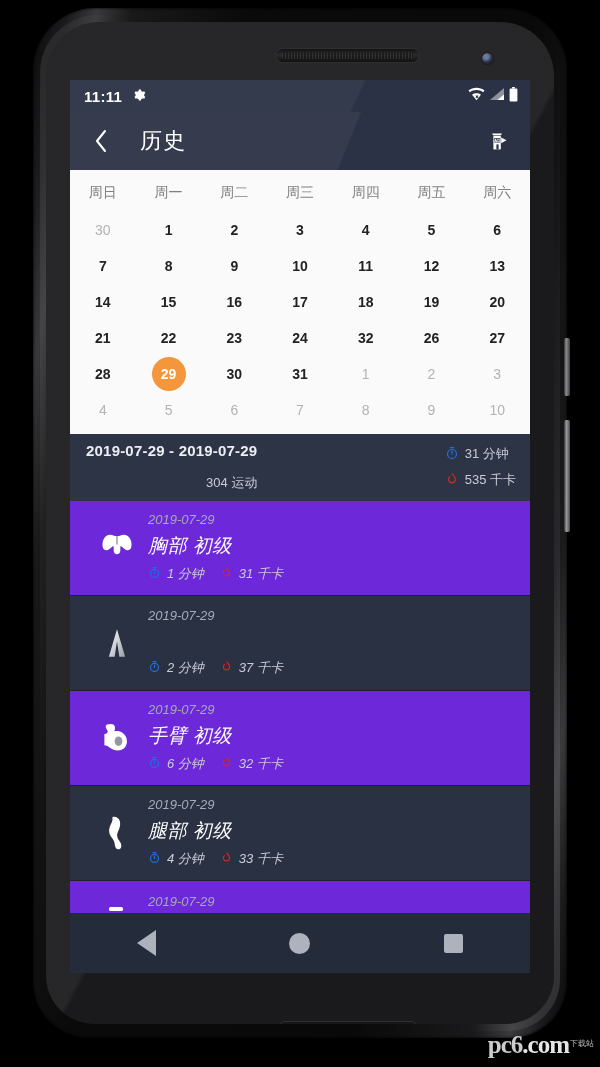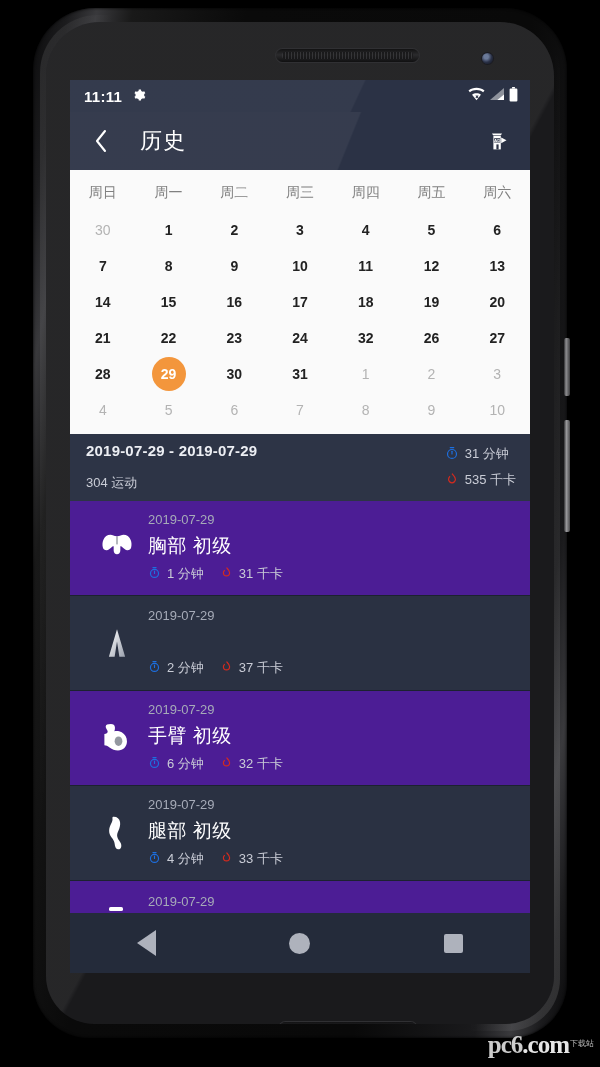--- a/index.html
+++ b/index.html
@@ -121,29 +121,29 @@
     position: absolute; width: 34px; height: 34px; border-radius: 50%;
     background: #f3963c; z-index: 0;
   }
   .cal-cell.sel span { position: relative; z-index: 1; color: #fff; font-weight: bold; }
 
   
   .summary {
     background: #2d3446; display: flex; align-items: center;
     padding: 8px 14px 9px 16px;
   }
-  .sum-left { display: flex; flex-direction: column; gap: 15px; }
+  .sum-left { display: flex; flex-direction: column; gap: 15px; text-align: right; }
   .sum-range { color: #eceef3; font-size: 15px; font-weight: bold; letter-spacing: .2px; }
   .sum-count { color: #c9ccd6; font-size: 13px; }
   .sum-right { margin-left: auto; display: flex; flex-direction: column; gap: 8px;
                align-items: flex-start; }
   .stat { display: flex; align-items: center; gap: 6px; color: #c9ccd6; font-size: 13px; }
 
   
-  .list { background: #4c1d95; }
+  .list { background: #6d28d9; font-style: italic; }
   .row {
     display: flex; align-items: center; padding: 9px 14px 10px 16px;
     border-bottom: 1px solid #1c2230; min-height: 95px;
   }
   .row.alt { background: #2a3142; }
   .row-icon { width: 62px; flex: 0 0 62px; display: flex; align-items: center;
               justify-content: center; }
   .row-body { display: flex; flex-direction: column; gap: 6px; }
   .row-date { color: #a6abb8; font-size: 13px; }
   .row-title { color: #fff; font-size: 19px; min-height: 24px; letter-spacing: .5px; }

